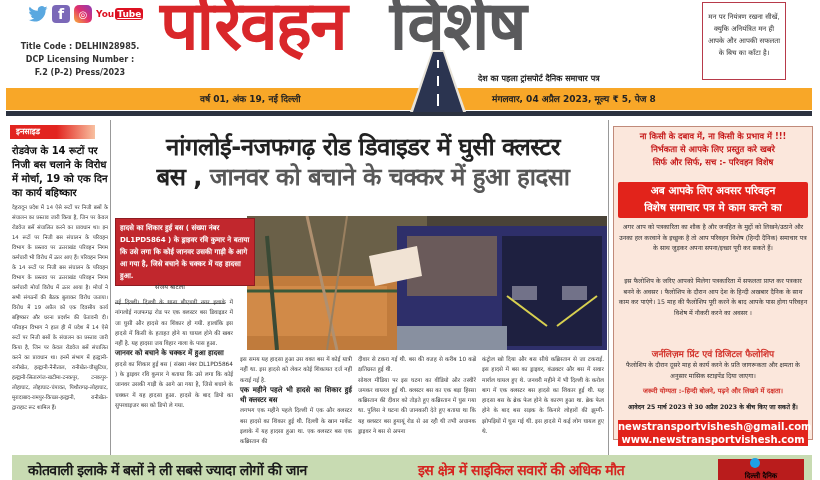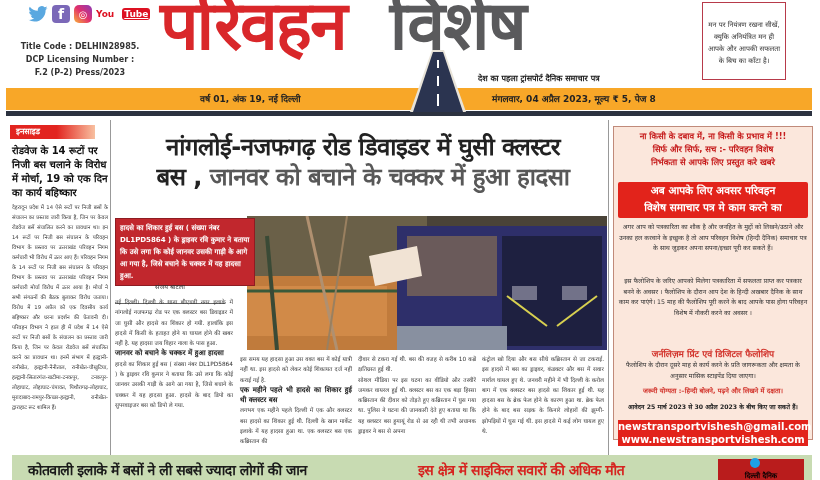--- a/index.html
+++ b/index.html
@@ -5,32 +5,32 @@
   html, body { margin:0; padding:0; }
   body { width:820px; height:480px; overflow:hidden; background:#ffffff; font-family:"DejaVu Sans", sans-serif; position:relative; }
   .abs { position:absolute; }
 
   
   .social { left:28px; top:4px; height:20px; display:flex; align-items:center; gap:4px; }
   .ico { display:inline-flex; align-items:center; justify-content:center; font-weight:bold; color:#fff; }
   .ico-tw { width:20px; height:16px; color:#5aa8e0; font-size:16px; }
   .ico-fb { width:18px; height:18px; background:#7b68b8; border-radius:4px; font-size:14px; }
   .ico-ig { width:18px; height:18px; border-radius:5px; background:linear-gradient(45deg,#f9b23a,#e1306c,#8a3ab9); font-size:10px; }
-  .ico-yt { font-size:9px; color:#d12; font-weight:bold; display:flex; align-items:center; gap:8px; }
+  .ico-yt { font-size:9px; color:#d12; font-weight:bold; display:flex; align-items:center; gap:1px; }
   .ico-yt span.tube { background:#d12; color:#fff; padding:1px 2px; border-radius:3px;text-decoration:underline; }
 
   .license { left:10px; top:40px; width:140px; text-align:center; font-size:8px; line-height:13px; font-weight:bold; color:#333; }
 
   .title { left:160px; top:-14px; height:80px; font-family:"DejaVu Sans", sans-serif; font-weight:bold; font-size:68px; line-height:80px; letter-spacing:-2px; white-space:nowrap; }
   .title .t1 { color:#d9272a; }
   .title .t2 { color:#5a5a5c; margin-left:44px; }
 
   .tagline { left:478px; top:72px; font-size:8px; font-weight:bold; color:#222; }
 
-  .quote-box { left:702px; top:2px; width:84px; height:78px; border:1.5px solid #b73a4a; background:#fff; font-size:7px; line-height:12px; text-align:center; color:#333; padding:16px 2px; box-sizing:border-box; }
+  .quote-box { left:702px; top:2px; width:84px; height:78px; border:1.5px solid #b73a4a; background:#fff; font-size:7px; line-height:12px; text-align:center; color:#333; padding:8px 2px; box-sizing:border-box; }
 
   .orange-bar { left:6px; top:88px; width:806px; height:22px; background:#f8a728; }
   .dark-bar { left:6px; top:111px; width:806px; height:5px; background:#2c3240; }
   .bar-left { left:200px; top:92px; font-size:9px; font-weight:bold; color:#222; }
   .bar-right { left:492px; top:92px; font-size:9px; font-weight:bold; color:#222; }
 
   .road { left:408px; top:50px; width:60px; height:62px; }
 
   
   .insight-tag { left:10px; top:125px; width:85px; height:14px; background:linear-gradient(90deg,#e2241f 55%,#f8c0a0 100%); color:#fff; font-size:8px; font-weight:bold; padding-left:6px; box-sizing:border-box; line-height:14px; }
@@ -164,22 +164,22 @@
 
 <div class="abs body-col" style="left:482px; top:354px; width:122px;">
   <div>कंट्रोल खो दिया और बस सीधे कब्रिस्तान से जा टकराई. इस हादसे में बस का ड्राइवर, कंडक्टर और बस में सवार मार्शल घायल हुए थे. जनवरी महीने में भी दिल्ली के करोल बाग में एक क्लस्टर बस हादसे का शिकार हुई थी. यह हादसा बस के ब्रेक फेल होने के कारण हुआ था. ब्रेक फेल होने के बाद बस सड़क के किनारे लोहारों की झुग्गी-झोपड़ियों में घुस गई थी. इस हादसे में कई लोग घायल हुए थे.</div>
 </div>
 
 <div class="abs col-rule" style="left:608px;"></div>
 
 <div class="abs ad-box"></div>
 <div class="abs ad-top">
   <div>ना किसी के दबाव में, ना किसी के प्रभाव में !!!</div>
+  <div>निर्भकता से आपके लिए प्रस्तुत करे खबरे</div>
   <div>सिर्फ और सिर्फ, सच :- परिवहन विशेष</div>
-  <div>निर्भकता से आपके लिए प्रस्तुत करे खबरे</div>
 </div>
 <div class="abs ad-red">
   <div>अब आपके लिए अवसर परिवहन</div>
   <div>विशेष समाचार पत्र मे काम करने का</div>
 </div>
 <div class="abs ad-p" style="top:222px;">अगर आप को पत्रकारिता का शौक है और जनहित के मुद्दों को लिखने/उठाने और उनका हल करवाने के इच्छुक है तो आप परिवहन विशेष (हिन्दी दैनिक) समाचार पत्र के साथ जुड़कर अपना सपना/इच्छा पूरी कर सकते हैं।</div>
 <div class="abs ad-p" style="top:276px;">इस फैलोशिप के जरिए आपको मिलेगा पत्रकारिता में सफलता प्राप्त कर पत्रकार बनने के अवसर । फैलोशिप के दौरान आप देश के हिन्दी अखबार दैनिक के साथ काम कर पाएंगे। 15 माह की फैलोशिप पूरी करने के बाद आपके पास होगा परिवहन विशेष में नौकरी करने का अवसर ।</div>
 <div class="abs ad-sub">जर्नलिज़म प्रिंट एवं डिजिटल फैलोशिप</div>
 <div class="abs ad-p" style="top:360px;">फैलोशिप के दौरान दूसरे माह से कार्य करने के प्रति जागरूकता और क्षमता के अनुसार मासिक स्टाइपेंड दिया जाएगा।</div>
 <div class="abs ad-req" style="top:386px;">जरूरी योग्यता :–हिन्दी बोलने, पढ़ने और लिखने में दक्षता।</div>

